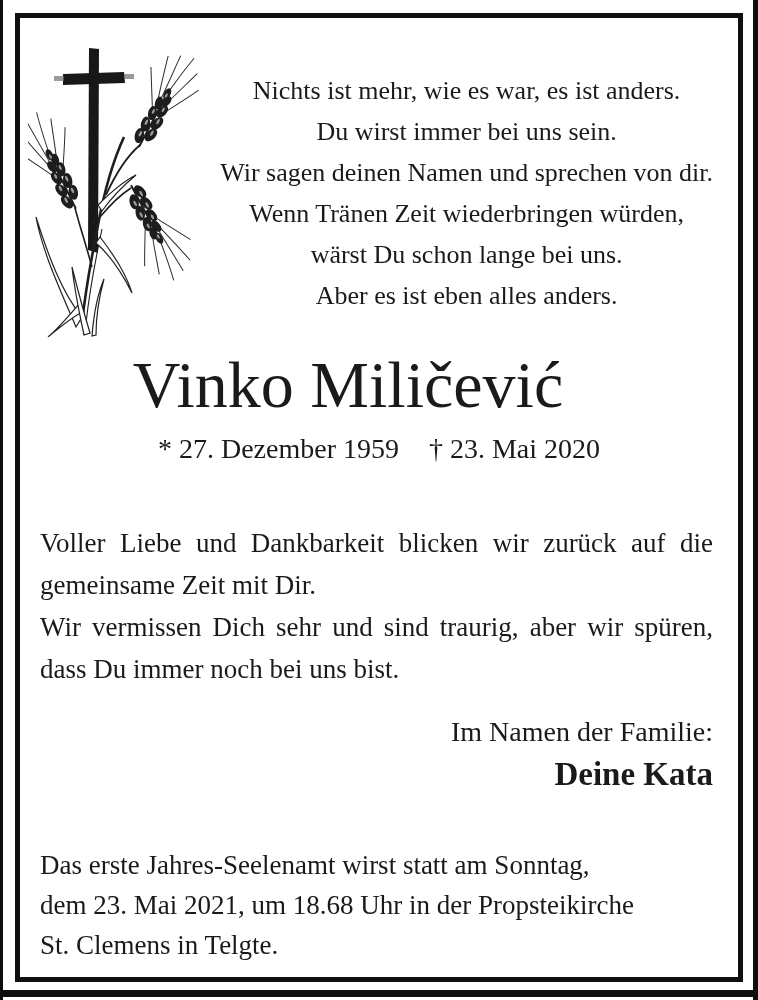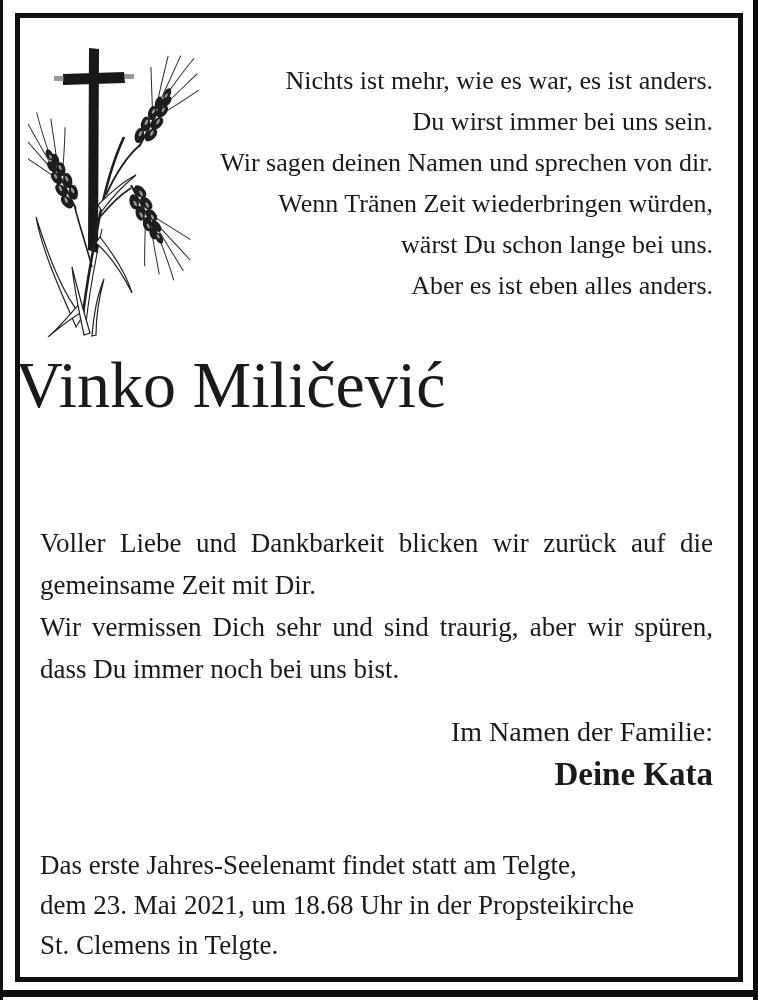--- a/index.html
+++ b/index.html
@@ -32,31 +32,32 @@
   }
 
   .illustration {
     position: absolute;
     left: 28px; top: 45px;
     width: 175px; height: 292px;
   }
 
   .poem {
     position: absolute;
-    top: 60px; right: 45px;
-    text-align: right;
+    top: 70px; right: 45px;
+    text-align: center;
     font-size: 26px;
     line-height: 41px;
     white-space: nowrap;
   }
 
   .name-row {
     position: absolute;
     left: 15px; top: 350px;
     width: 666px;
+    text-align: center;
     font-size: 66px;
     line-height: 70px;
     white-space: nowrap;
   }
 
   .dates-row {
     position: absolute;
     left: 15px; top: 432px;
     width: 728px;
     display: flex;
@@ -182,30 +183,34 @@
     <div>Nichts ist mehr, wie es war, es ist anders.</div>
     <div>Du wirst immer bei uns sein.</div>
     <div>Wir sagen deinen Namen und sprechen von dir.</div>
     <div>Wenn Tränen Zeit wiederbringen würden,</div>
     <div>wärst Du schon lange bei uns.</div>
     <div>Aber es ist eben alles anders.</div>
   </div>
 
   <div class="name-row">Vinko Miličević</div>
 
+  <div class="dates-row">
+    <span>* 27. Dezember 1959</span>
+    <span>† 23. Mai 2020</span>
+  </div>
 
   <div class="body-text">
     <div class="body-line stretch">Voller Liebe und Dankbarkeit blicken wir zurück auf die</div>
     <div class="body-line">gemeinsame Zeit mit Dir.</div>
     <div class="body-line stretch">Wir vermissen Dich sehr und sind traurig, aber wir spüren,</div>
     <div class="body-line">dass Du immer noch bei uns bist.</div>
   </div>
 
   <div class="sig-intro">Im Namen der Familie:</div>
   <div class="sig-name">Deine Kata</div>
 
   <div class="service">
-    <div>Das erste Jahres-Seelenamt findet statt am Telgte,</div>
+    <div>Das erste Jahres-Seelenamt wirst statt am Sonntag,</div>
     <div>dem 23. Mai 2021, um 18.68 Uhr in der Propsteikirche</div>
     <div>St. Clemens in Telgte.</div>
   </div>
 
 </div>
 
 </body></html>

